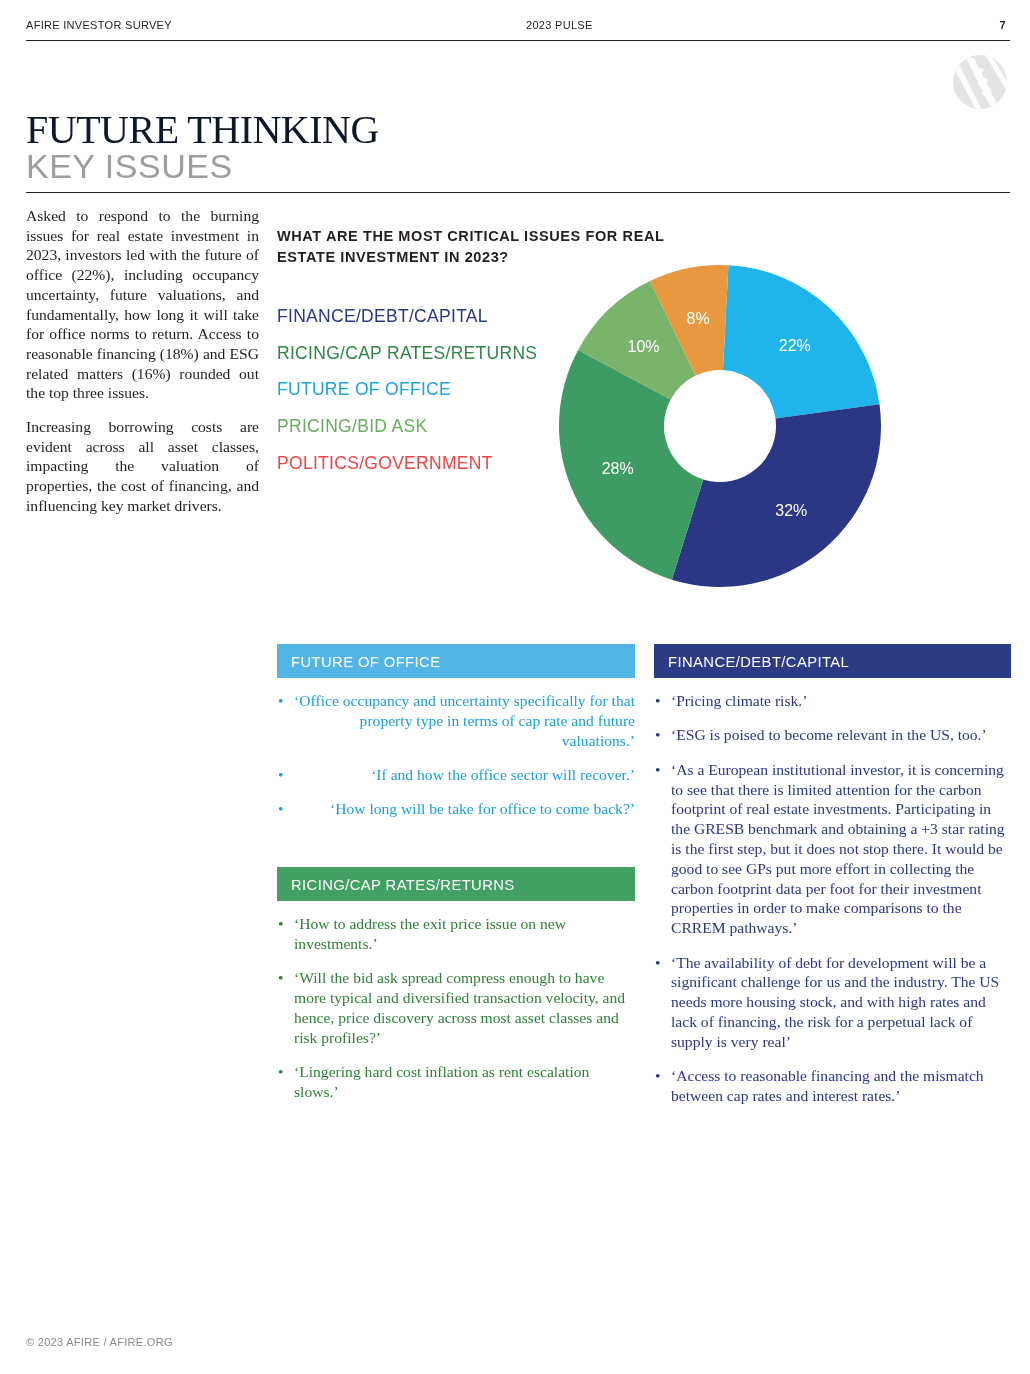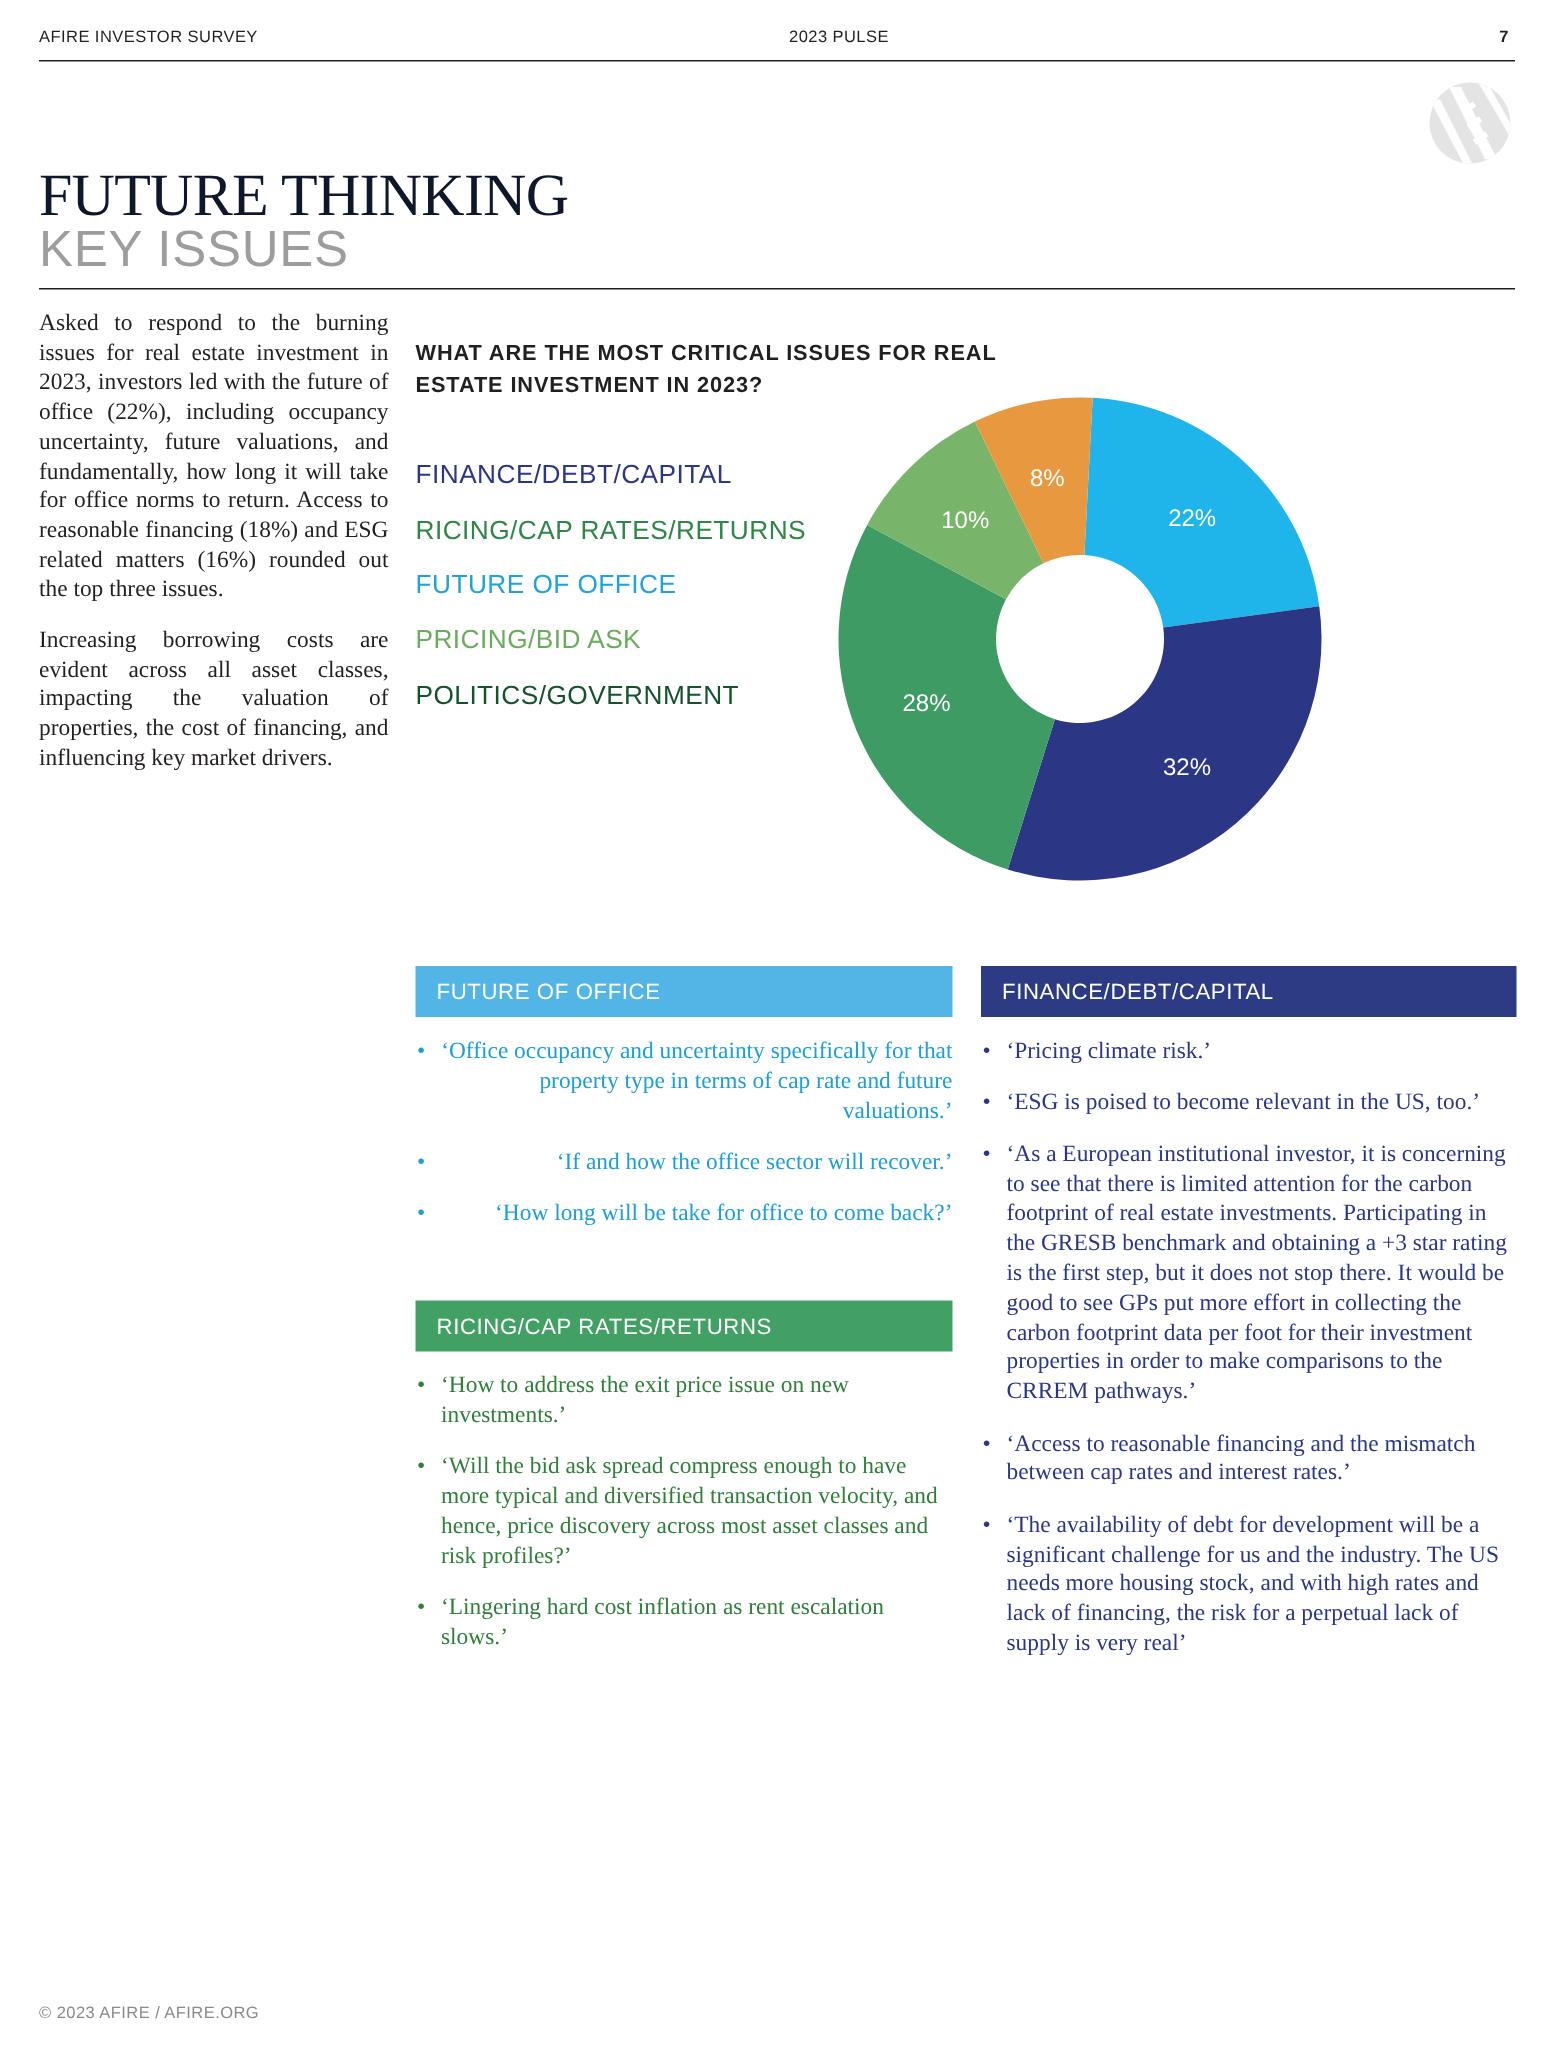--- a/index.html
+++ b/index.html
@@ -62,21 +62,21 @@
   <p>Increasing borrowing costs are evident across all asset classes, impacting the valuation of properties, the cost of financing, and influencing key market drivers.</p>
 </div>
 
 <div class="chart-q">WHAT ARE THE MOST CRITICAL ISSUES FOR REAL ESTATE INVESTMENT IN 2023?</div>
 
 <div class="legend">
   <div style="color: rgb(43, 55, 132);">FINANCE/DEBT/CAPITAL</div>
   <div style="color: rgb(46, 134, 71);">RICING/CAP RATES/RETURNS</div>
   <div style="color: rgb(30, 163, 220);">FUTURE OF OFFICE</div>
   <div style="color: rgb(106, 171, 93);">PRICING/BID ASK</div>
-  <div style="color: #14532d;">POLITICS/GOVERNMENT</div>
+  <div style="color: #ef4444;">POLITICS/GOVERNMENT</div>
 </div>
 
 <svg class="pie" id="pie" viewBox="0 0 340 340">
     <path d="M178.42608895511395,9.22064490451362 A161,161 0 0 1 329.5104023159024,148.149792838077 L225.48187906640084,162.39992794367896 A56,56 0 0 0 172.93081354960486,114.07674605374388 Z" fill="#1fb5ea"></path>
     <text x="244.794794649934" y="94.66127187326934" text-anchor="middle">22%</text>
     <path d="M329.5104023159024,148.149792838077 A161,161 0 0 1 121.85443244677003,323.63269289112054 L153.25371563365914,223.4374583969115 A56,56 0 0 0 225.48187906640084,162.39992794367896 Z" fill="#2b3784"></path>
     <text x="241.32307449349653" y="260.39946116412796" text-anchor="middle">32%</text>
     <path d="M121.85443244677003,323.63269289112054 A161,161 0 0 1 28.110144217536288,93.91932685608226 L120.64700668436045,143.53715716733296 A56,56 0 0 0 153.25371563365914,223.4374583969115 Z" fill="#3e9b63"></path>
     <text x="67.69130037849558" y="217.75140694344063" text-anchor="middle">28%</text>
     <path d="M28.110144217536288,93.91932685608226 A161,161 0 0 1 99.9277930010553,25.048677804246836 L145.62705843514968,119.58214880147716 A56,56 0 0 0 120.64700668436045,143.53715716733296 Z" fill="#79b46b"></path>
@@ -102,18 +102,18 @@
     <li>‘Lingering hard cost inflation as rent escalation slows.’</li>
   </ul>
 </div>
 
 <div class="box" id="box-finance" style="left:654px; top:644px; width:357px;">
   <div class="box-head" style="background: rgb(45, 58, 132);">FINANCE/DEBT/CAPITAL</div>
   <ul style="padding-right: 6px; color: rgb(43, 55, 132);">
     <li>‘Pricing climate risk.’</li>
     <li>‘ESG is poised to become relevant in the US, too.’</li>
     <li>‘As a European institutional investor, it is concerning to see that there is limited attention for the carbon footprint of real estate investments. Participating in the GRESB benchmark and obtaining a +3 star rating is the first step, but it does not stop there. It would be good to see GPs put more effort in collecting the carbon footprint data per foot for their investment properties in order to make comparisons to the CRREM pathways.’</li>
+    <li>‘The availability of debt for development will be a significant challenge for us and the industry. The US needs more housing stock, and with high rates and lack of financing, the risk for a perpetual lack of supply is very real’</li>
     <li>‘Access to reasonable financing and the mismatch between cap rates and interest rates.’</li>
-    <li>‘The availability of debt for development will be a significant challenge for us and the industry. The US needs more housing stock, and with high rates and lack of financing, the risk for a perpetual lack of supply is very real’</li>
   </ul>
 </div>
 
 <div class="footer">© 2023 AFIRE / AFIRE.ORG</div>
 
 </body></html>

